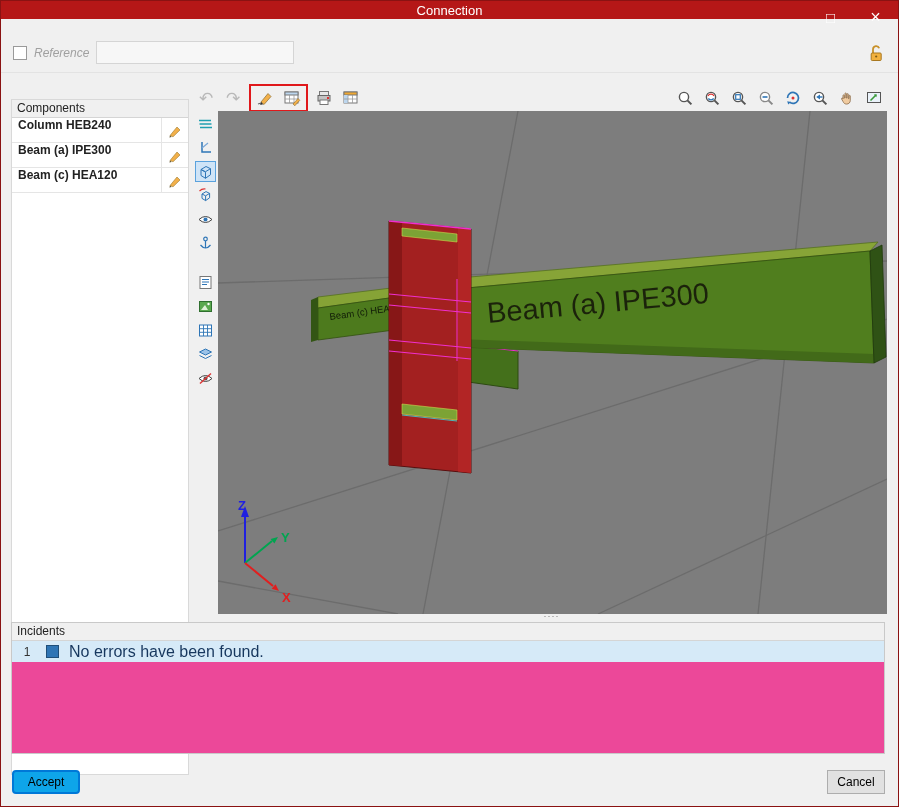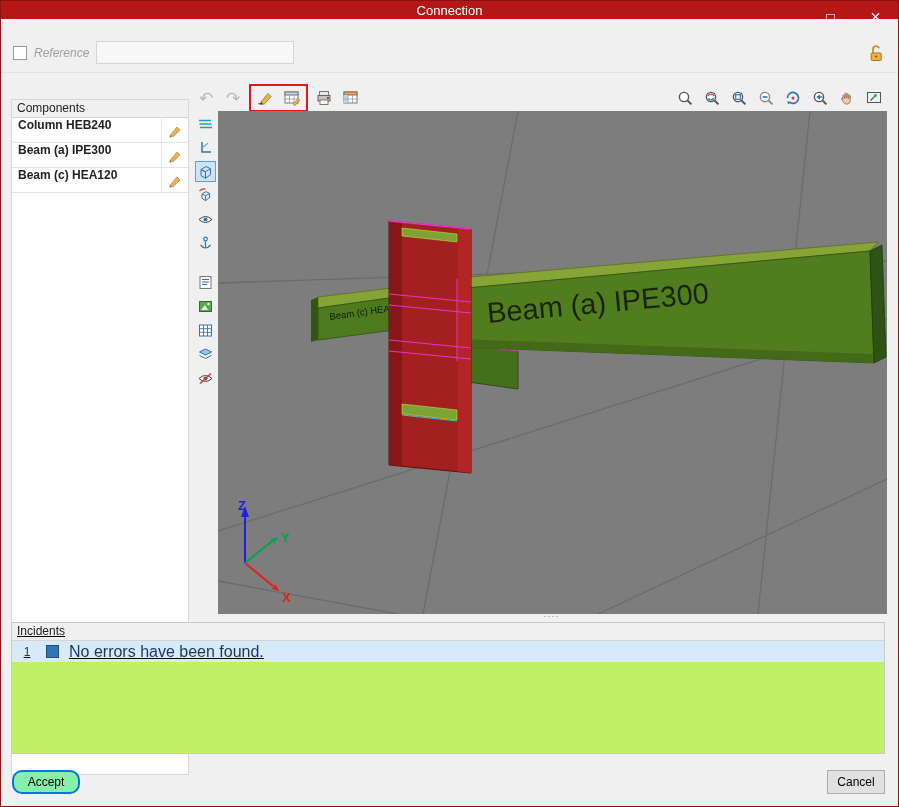--- a/index.html
+++ b/index.html
@@ -57,32 +57,32 @@
   
   .viewport { position:absolute; left:217px; top:110px; width:669px; height:503px;
               background:#7d7d7d; }
 
   
   .splitter { position:absolute; left:217px; right:13px; top:612px; height:9px;
               text-align:center; color:#777; font-size:9px; line-height:6px; letter-spacing:1px; }
 
   
   .incidents { position:absolute; left:10px; right:13px; top:621px; height:132px;
-               background:#bef264; border:1px solid #c9c9c9;text-decoration:underline; }
+               background:#ec4899; border:1px solid #c9c9c9; }
   .inc-header { height:18px; background:#f0f0f0; border-bottom:1px solid #d5d5d5;
                 font-size:12px; color:#222; padding:1px 0 0 5px; }
   .inc-row { height:21px; display:flex; align-items:center; background:#d6eaf8; }
   .inc-num { width:30px; text-align:center; font-size:12px; color:#333; }
   .inc-flag { width:13px; height:13px; background:#2f75b5; border:1px solid #1f4e79; margin:0 10px 0 4px; }
   .inc-msg { font-size:16px; color:#17375e; }
 
   
   .btn { position:absolute; bottom:12px; height:24px; background:#e1e1e1;
          border:1px solid #adadad; font-size:12px; color:#000; font-family:inherit; }
-  .btn-accept { left:11px; width:68px; border:2px solid #0078d7; border-radius:10px; background:#86efac; }
+  .btn-accept { left:11px; width:68px; border:2px solid #0078d7; border-radius:4px; background:#0ea5e9; }
   .btn-cancel { right:13px; width:58px; }
 </style>
 </head>
 <body>
 
 <div class="window">
 
   <div class="titlebar">
     <span class="title">Connection</span>
     <div class="tb-controls">

